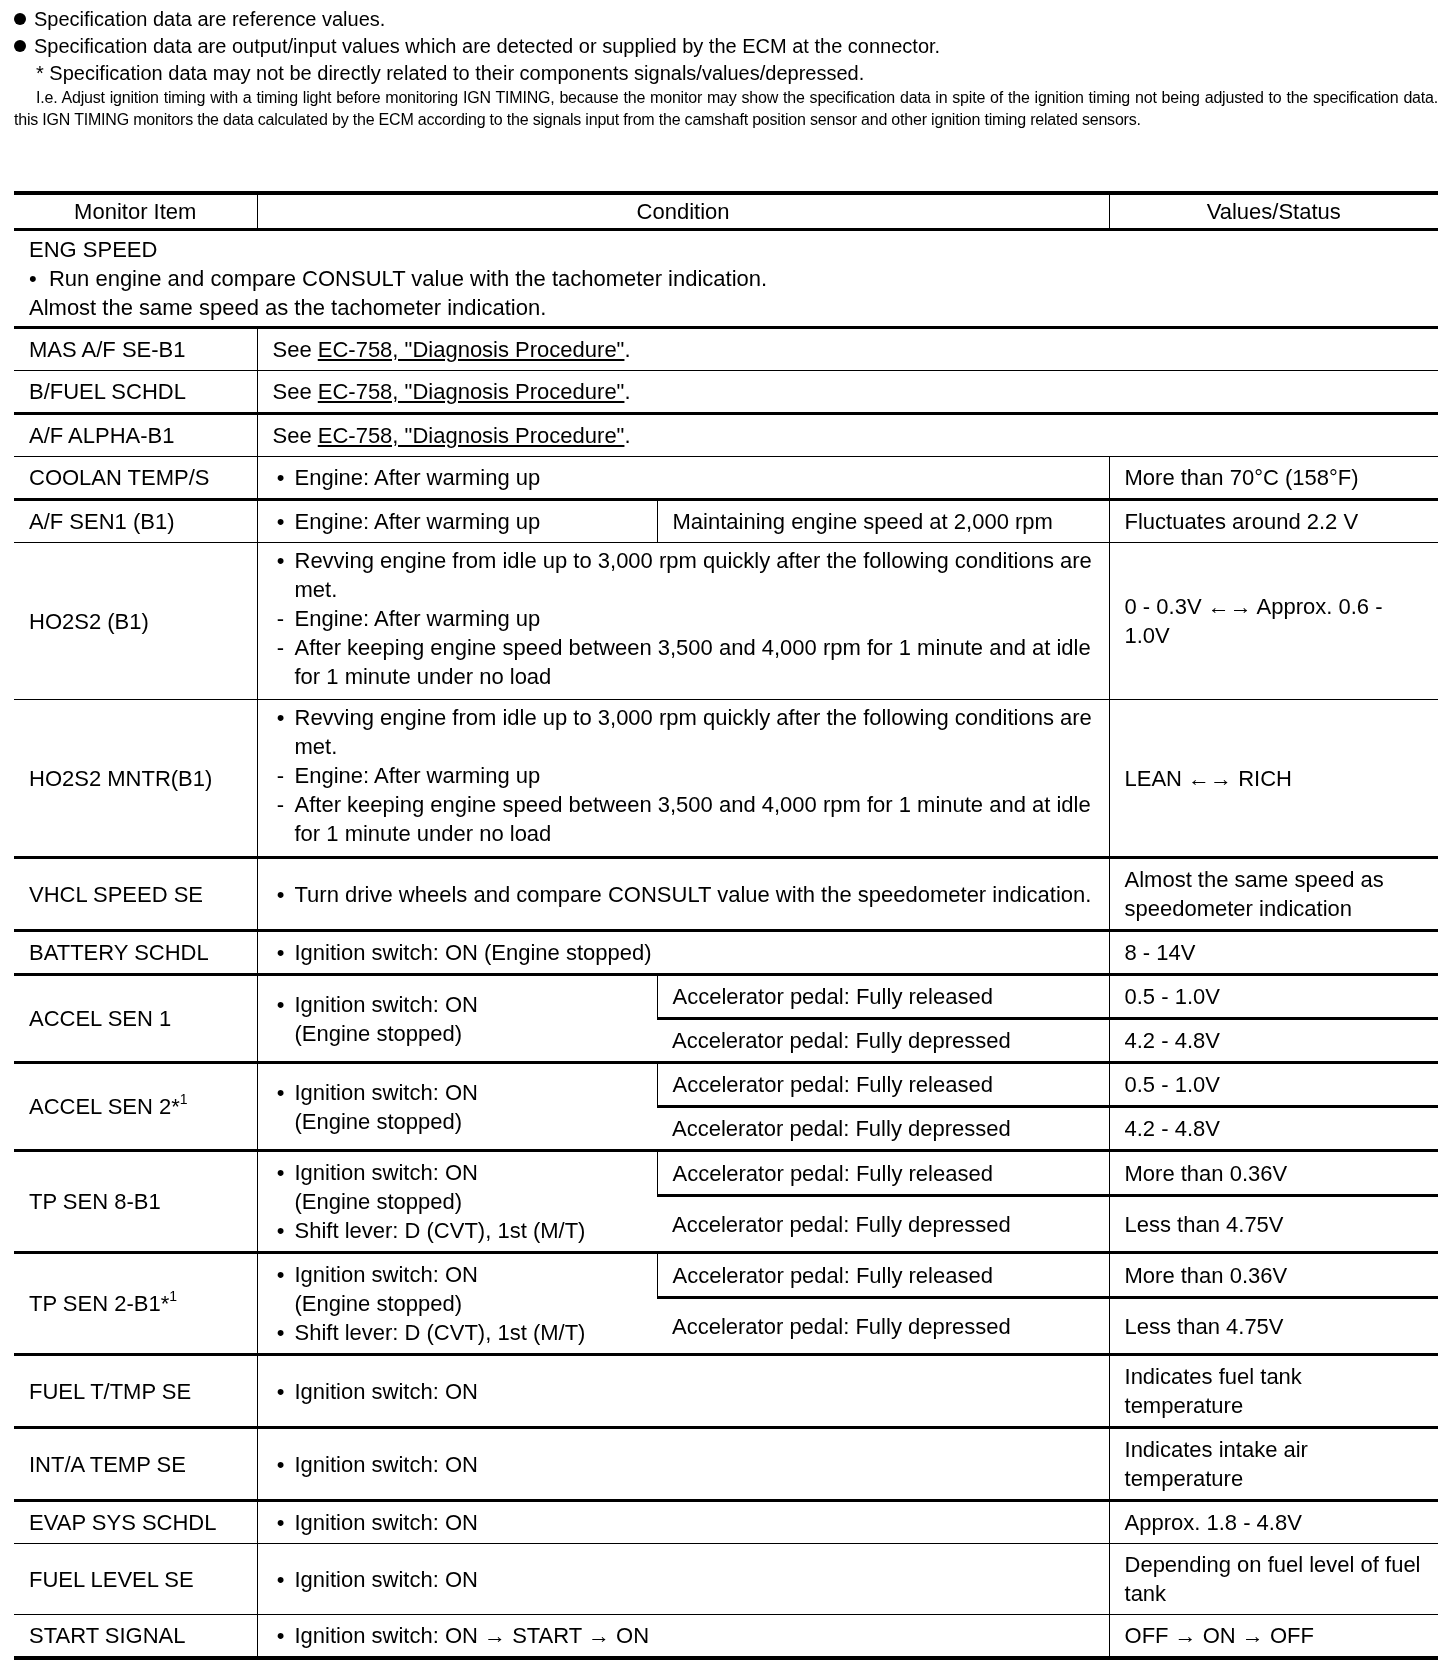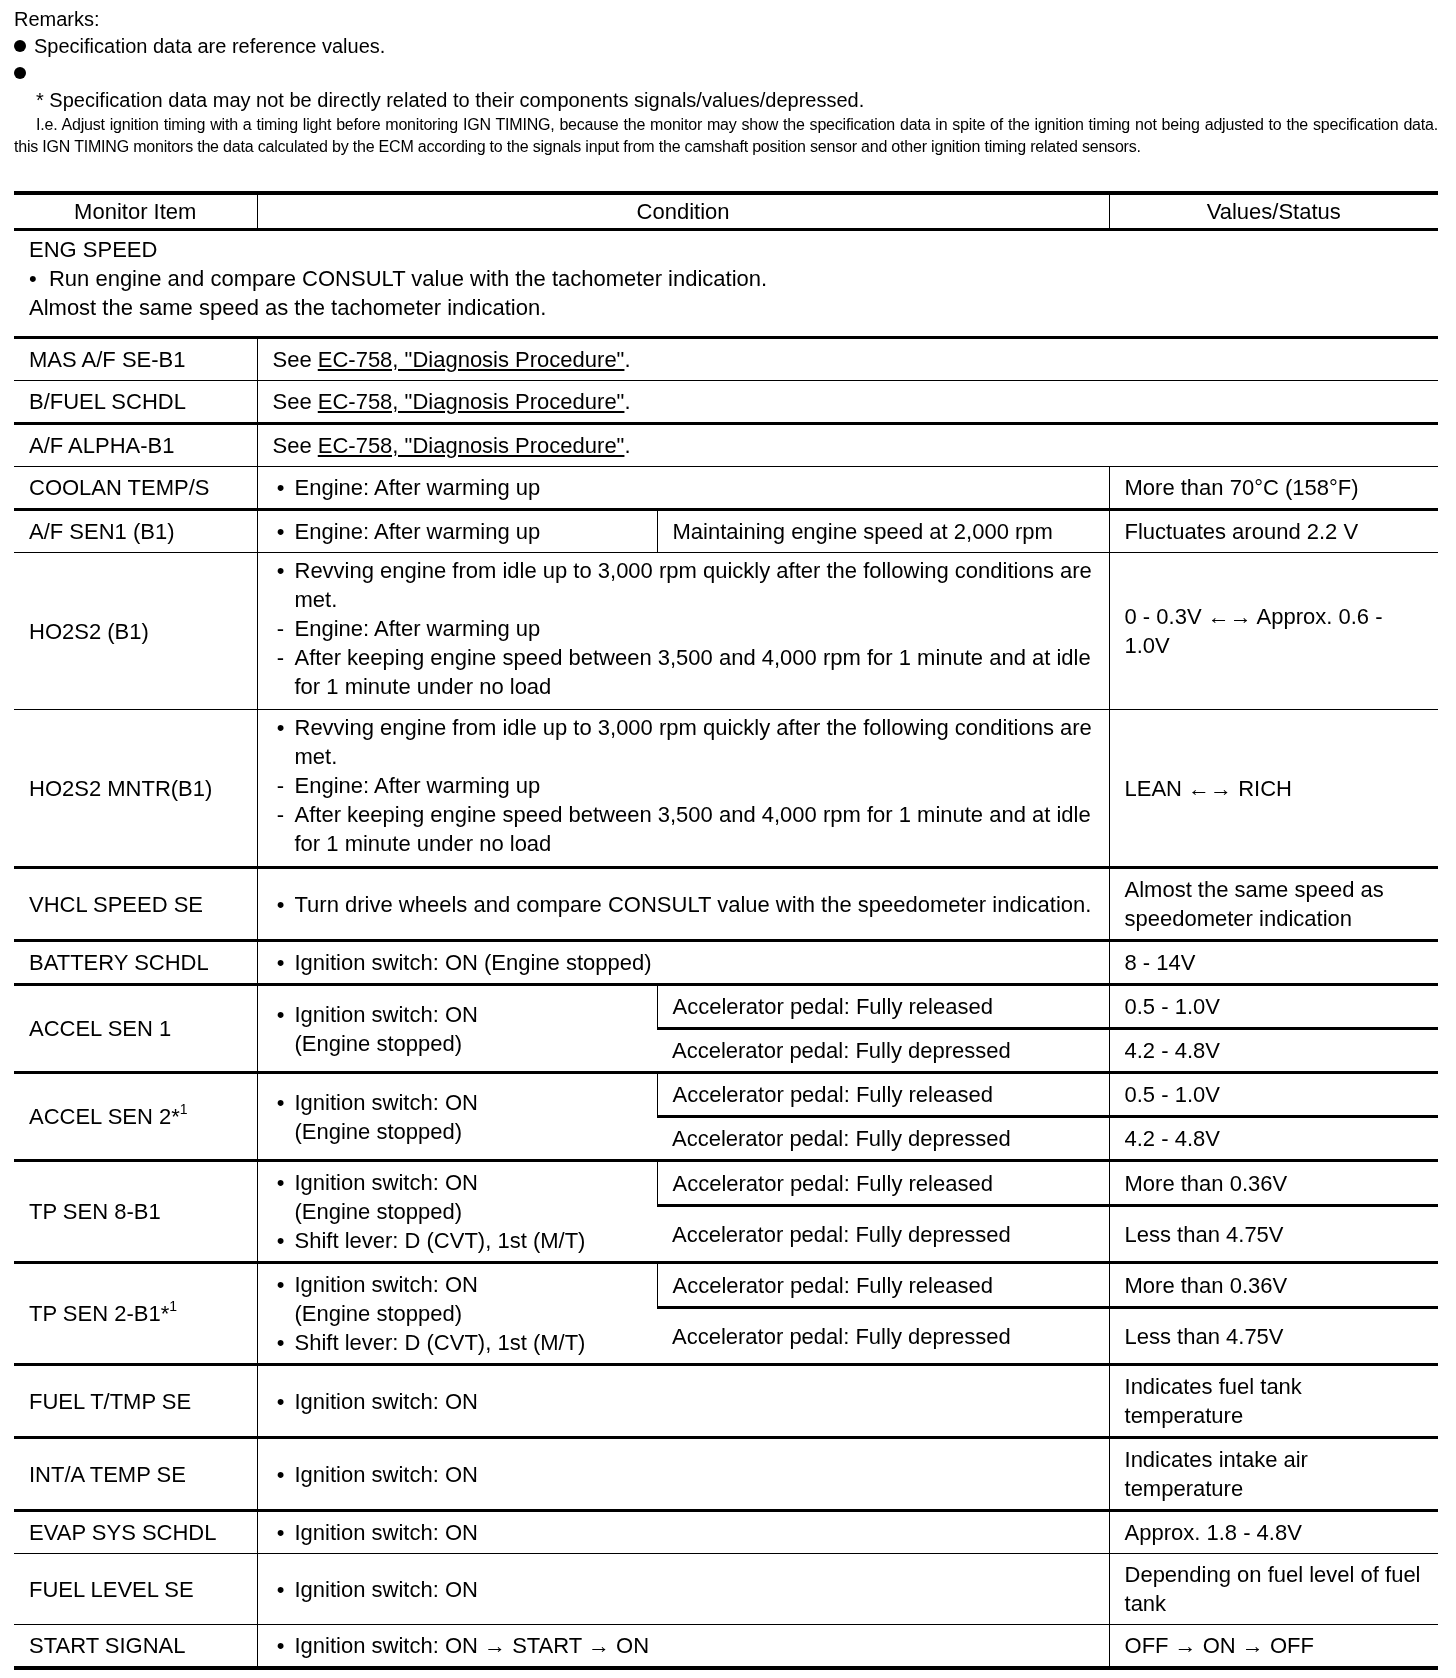--- a/index.html
+++ b/index.html
@@ -38,23 +38,22 @@
   .lst li .mk { position: absolute; left: 0; top: 0; width: 16px; text-align: center; }
   .lnk { text-decoration: underline; }
   sup { font-size: 14px; line-height: 0; vertical-align: 10px; }
   td.full { padding: 6px 15px; }
   td.full .line { display: block; }
 </style>
 </head>
 <body>
 
 <div class="remarks">
-  <span class="title">Remarks:</span>
   <span class="bullet"><span class="dot"></span><span>Specification data are reference values.</span></span>
-  <span class="bullet"><span class="dot"></span></span>
+  <span class="bullet"><span class="dot"></span><span>Specification data are output/input values which are detected or supplied by the ECM at the connector.</span></span>
   <span class="note">* Specification data may not be directly related to their components signals/values/depressed.</span>
   <span class="para">I.e. Adjust ignition timing with a timing light before monitoring IGN TIMING, because the monitor may show the specification data in spite of the ignition timing not being adjusted to the specification data. this IGN TIMING monitors the data calculated by the ECM according to the signals input from the camshaft position sensor and other ignition timing related sensors.</span>
 </div>
 
 <table class="spec">
   <colgroup>
       <col class="c1">
       <col class="c2">
       <col class="c3">
       <col class="c4">
@@ -62,21 +61,21 @@
   <thead>
     <tr>
       <th>Monitor Item</th>
       <th colspan="2">Condition</th>
       <th>Values/Status</th>
     </tr>
   </thead>
   <tbody>
 
     <tr>
-      <td colspan="4" class="full" style="padding-top:4px;padding-bottom:14px;">
+      <td colspan="4" class="full" style="padding-top:4px;padding-bottom:4px;">
         <span class="line">ENG SPEED</span>
         <span class="line"><span>•</span>&nbsp;&nbsp;<span>Run engine and compare CONSULT value with the tachometer indication.</span></span>
         <span class="line">Almost the same speed as the tachometer indication.</span>
       </td>
     </tr>
 
     <tr class="thick">
       <td>MAS A/F SE-B1</td>
       <td colspan="3"><span>See </span><span class="lnk">EC-758, "Diagnosis Procedure"</span><span>.</span></td>
     </tr>

